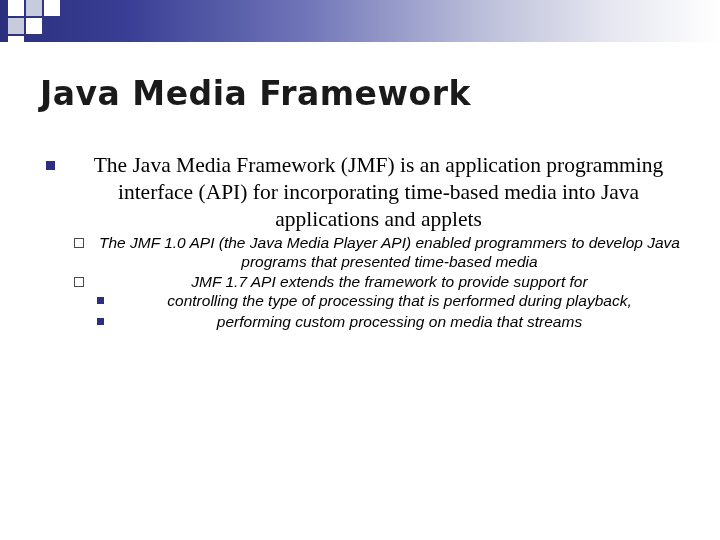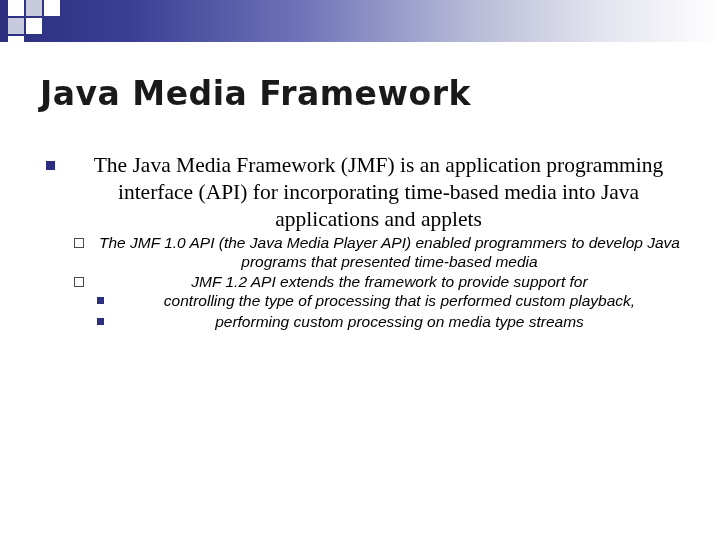--- a/index.html
+++ b/index.html
@@ -161,30 +161,30 @@
         <span class="bullet"></span>
         <span>The Java Media Framework (JMF) is an application programming interface (API) for incorporating time-based media into Java applications and applets</span>
 
         <ul class="lvl l2">
           <li class="item">
             <span class="bullet"></span>
             <span>The JMF 1.0 API (the Java Media Player API) enabled programmers to develop Java programs that presented time-based media</span>
           </li>
           <li class="item">
             <span class="bullet"></span>
-            <span>JMF 1.2 API extends the framework to provide support for</span>
+            <span>JMF 1.7 API extends the framework to provide support for</span>
 
             <ul class="lvl l3">
               <li class="item">
                 <span class="bullet"></span>
-                <span>controlling the type of processing that is performed custom playback,</span>
+                <span>controlling the type of processing that is performed during playback,</span>
               </li>
               <li class="item">
                 <span class="bullet"></span>
-                <span>performing custom processing on media type streams</span>
+                <span>performing custom processing on media that streams</span>
               </li>
             </ul>
           </li>
         </ul>
       </li>
     </ul>
   </div>
 
 </div>
 

